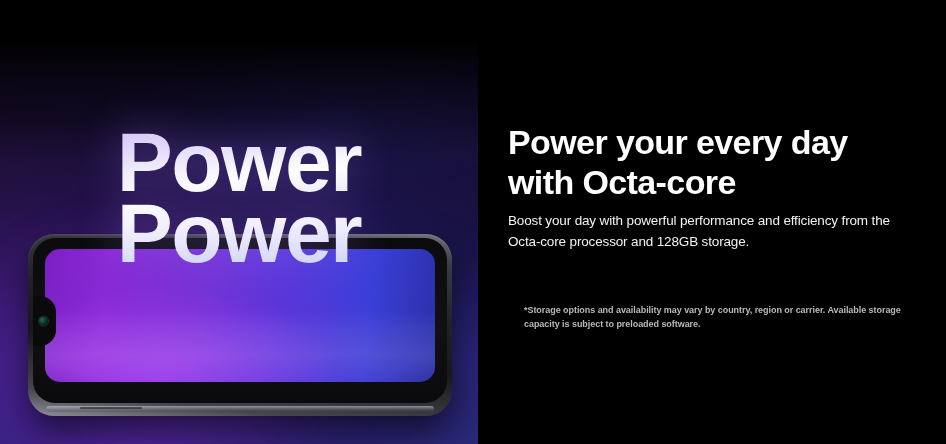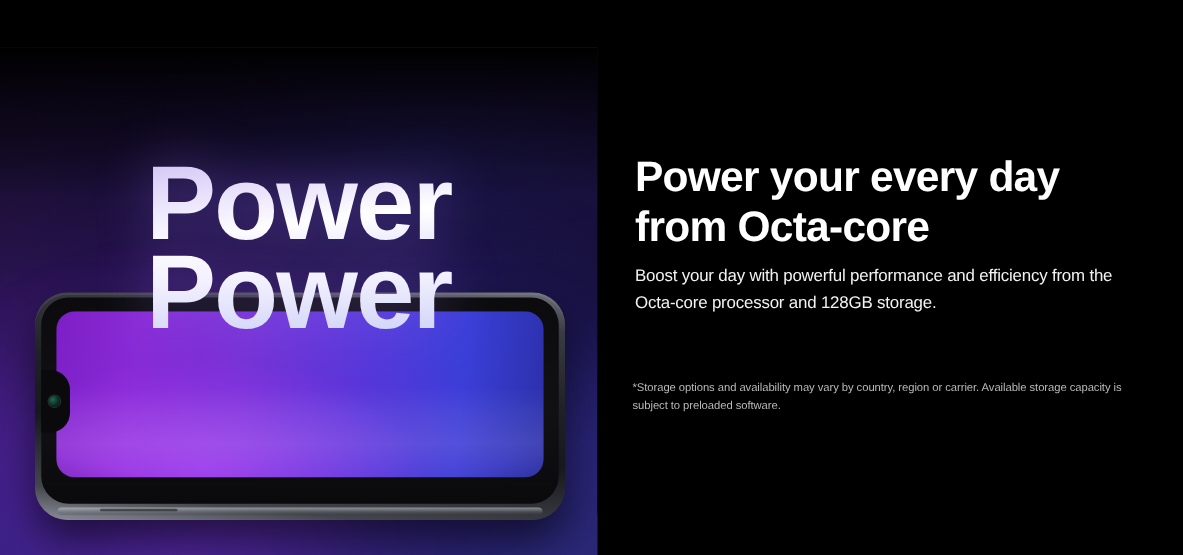--- a/index.html
+++ b/index.html
@@ -243,26 +243,26 @@
     font-family: Liberation Sans, sans-serif;
     font-weight: 400;
     font-size: 13.5px;
     line-height: 1.55;
     letter-spacing: -0.15px;
     color: #f2f2f2;
   }
 
   .disclaimer {
     position: absolute;
-    left: 28px;
+    left: 46px;
     top: 303px;
     width: 404px;
     margin: 0;
     font-family: "Liberation Sans", sans-serif;
-    font-weight: 400;
+    font-weight: 700;
     font-size: 9px;
     line-height: 1.6;
     letter-spacing: -0.05px;
     color: #b9b9b9;
   }
 </style>
 </head>
 <body>
 
 <div class="promo-banner">
@@ -291,19 +291,19 @@
         </div>
         <div class="phone-bottom-edge"></div>
         <div class="phone-antenna-line"></div>
       </div>
     </div>
   </div>
 
   <div class="text-panel">
     <h2 class="headline">
       <span class="hl-line">Power your every day</span>
-      <span class="hl-line">from Octa-core</span>
+      <span class="hl-line">with Octa-core</span>
     </h2>
     <p class="body-copy">Boost your day with powerful performance and efficiency from the Octa-core processor and 128GB storage.</p>
     <p class="disclaimer">*Storage options and availability may vary by country, region or carrier. Available storage capacity is subject to preloaded software.</p>
   </div>
 
 </div>
 
 </body></html>

